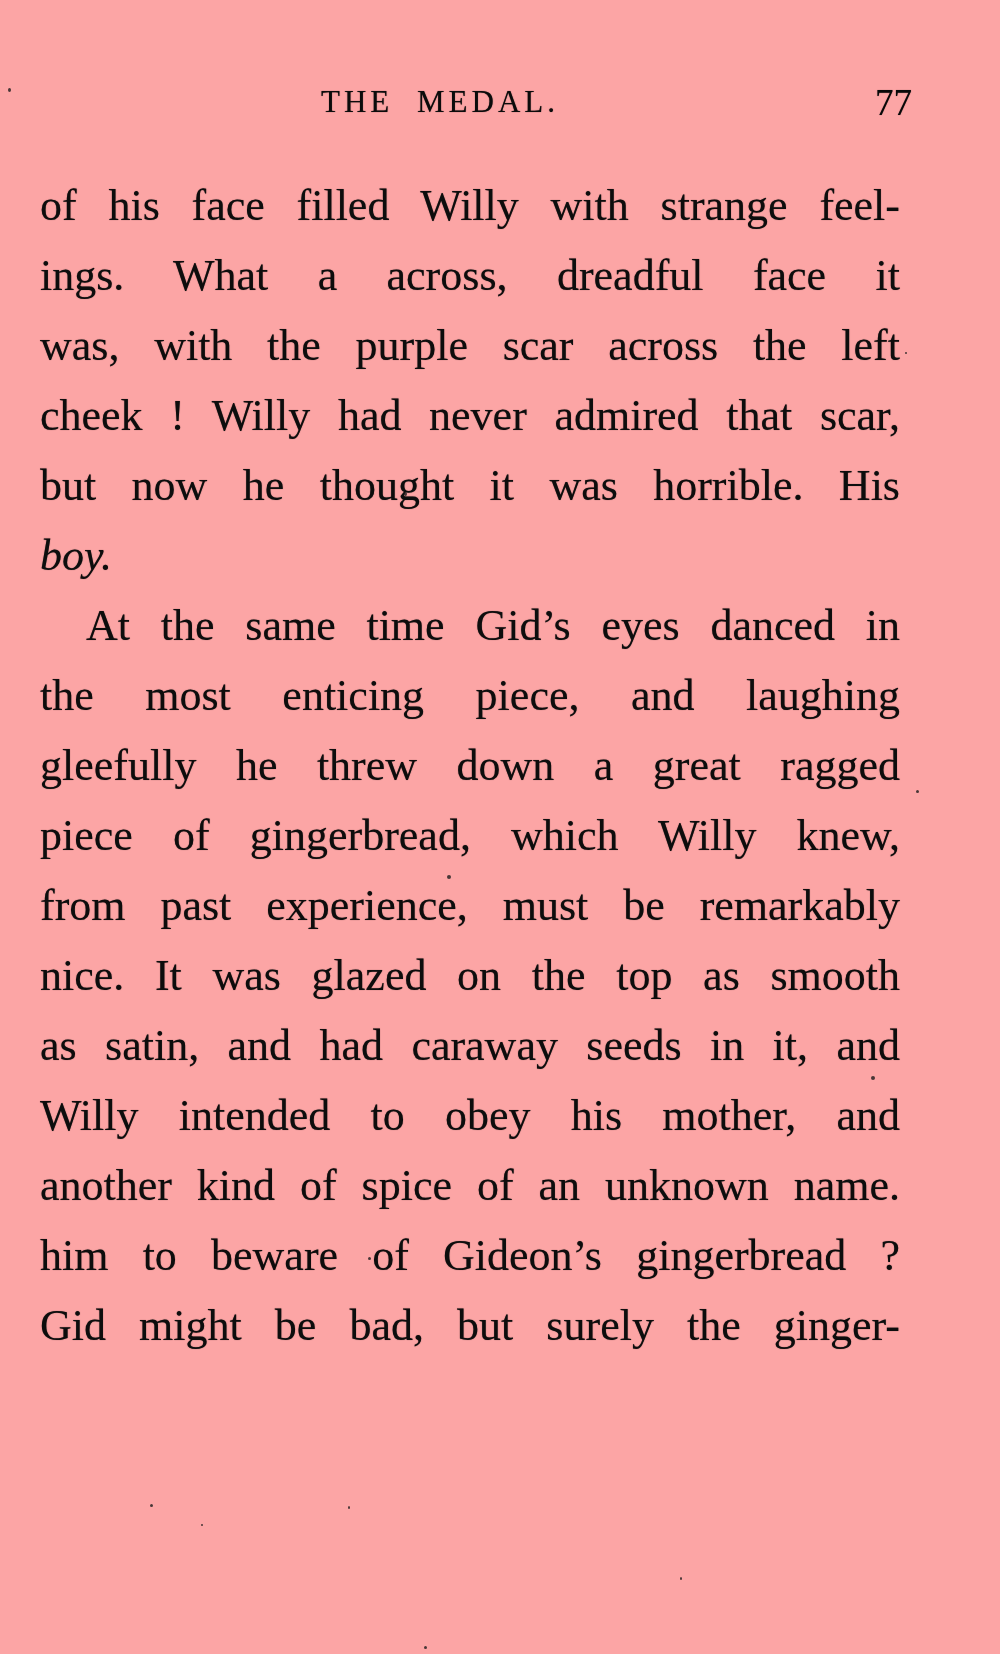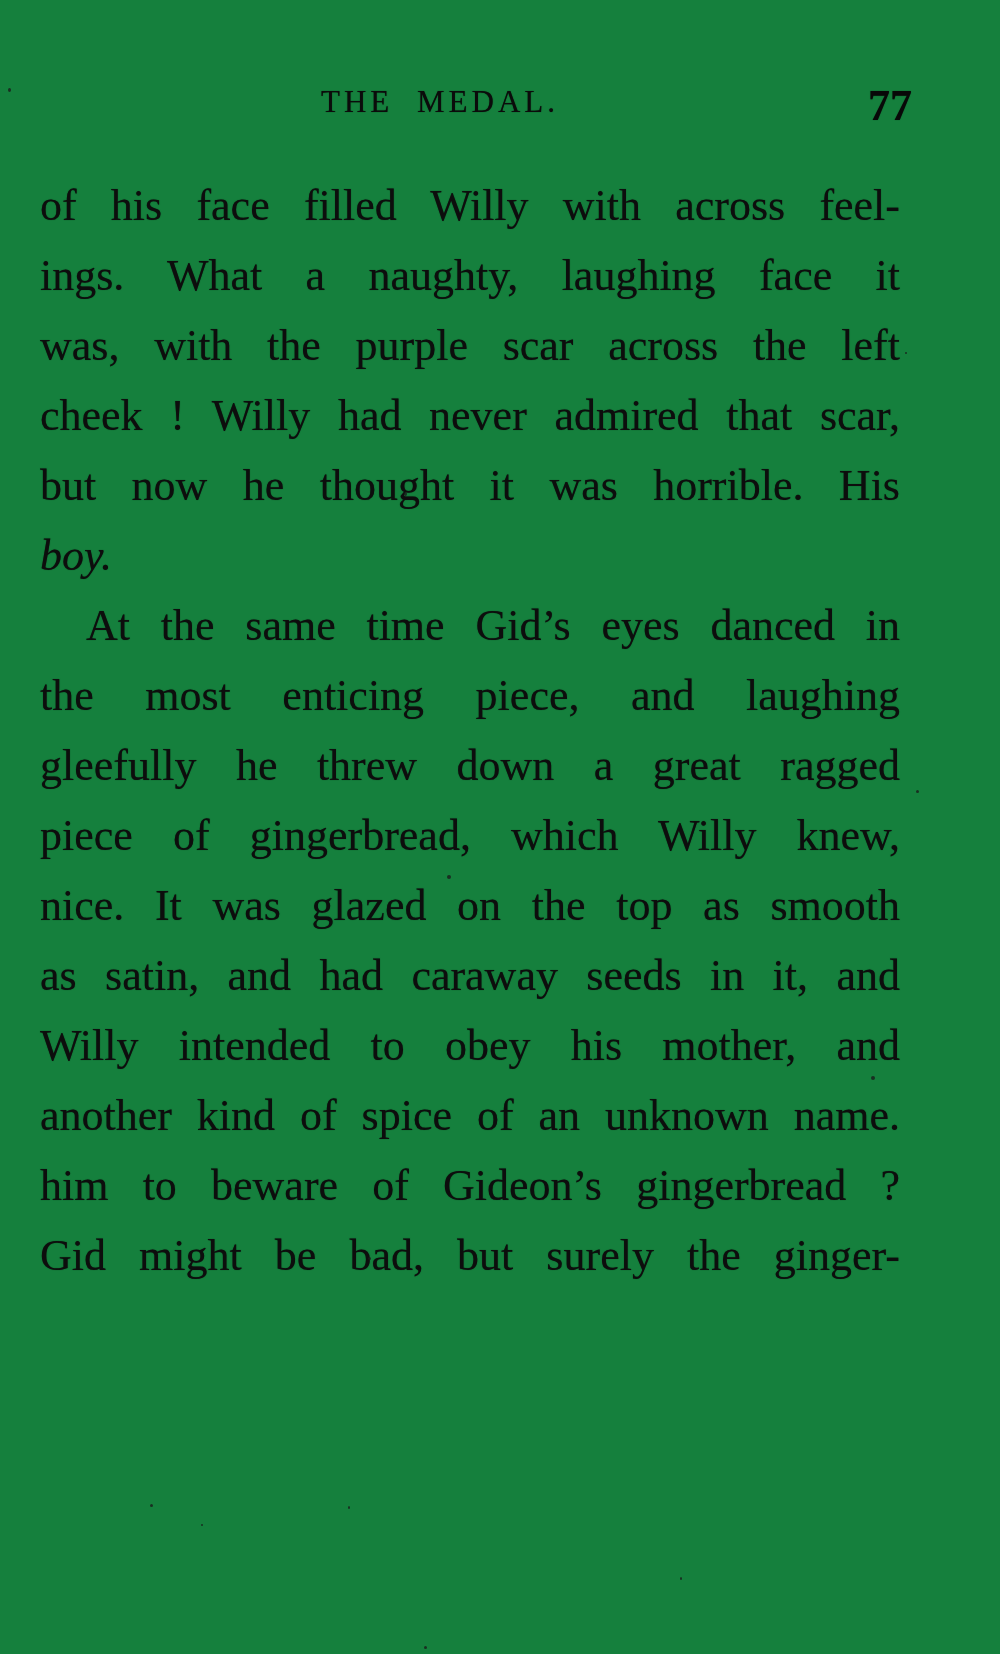--- a/index.html
+++ b/index.html
@@ -4,21 +4,21 @@
 <style>
   html, body {
     margin: 0;
     padding: 0;
     background: #ffffff;
   }
   .page {
     position: relative;
     width: 1000px;
     height: 1654px;
-    background: #15803d;
+    background: #fca5a5;
     overflow: hidden;
     font-family: "Liberation Serif", "DejaVu Serif", serif;
     color: #0d0d0d;
   }
   .header {
     position: absolute;
     left: 40px;
     top: 84px;
     width: 860px;
     height: 54px;
@@ -33,23 +33,23 @@
     letter-spacing: 4px;
     word-spacing: 12px;
     font-weight: 400;
     color: #0b0b0b;
     text-shadow: 0 0 1px rgba(0,0,0,0.65);
   }
   .page-number {
     position: absolute;
     right: -12px;
     top: 0;
-    font-size: 44px;
+    font-size: 37px;
     line-height: 1;
-    font-weight: 700;
+    font-weight: 400;
     color: #080808;
     text-shadow: 0 0 1px rgba(0,0,0,0.5);
   }
   .body-text {
     position: absolute;
     left: 40px;
     top: 171px;
     width: 860px;
     font-size: 44px;
     line-height: 70px;
@@ -79,31 +79,32 @@
 <body>
 
 <div class="page">
 
   <div class="header">
     <div class="running-title">THE MEDAL.</div>
     <div class="page-number">77</div>
   </div>
 
   <div class="body-text">
-    <div class="line">of his face filled Willy with across feel-</div>
-    <div class="line">ings.  What a naughty, laughing face it</div>
+    <div class="line">of his face filled Willy with strange feel-</div>
+    <div class="line">ings.  What a across, dreadful face it</div>
     <div class="line">was, with the purple scar across the left</div>
     <div class="line">cheek !  Willy had never admired that scar,</div>
     <div class="line">but now he thought it was horrible.  His</div>
     <div class="line end">boy.</div>
 
     <div class="line indent">At the same time Gid’s eyes danced in</div>
     <div class="line">the most enticing piece, and laughing</div>
     <div class="line">gleefully he threw down a great ragged</div>
     <div class="line">piece of gingerbread, which Willy knew,</div>
+    <div class="line">from past experience, must be remarkably</div>
     <div class="line">nice.  It was glazed on the top as smooth</div>
     <div class="line">as satin, and had caraway seeds in it, and</div>
     <div class="line">Willy intended to obey his mother, and</div>
     <div class="line">another kind of spice of an unknown name.</div>
     <div class="line">him to beware of Gideon’s gingerbread ?</div>
     <div class="line">Gid might be bad, but surely the ginger-</div>
   </div>
 
   <div class="speck" style="left:8px;   top:88px;   width:3px; height:4px;"></div>
   <div class="speck" style="left:447px; top:875px;  width:4px; height:4px;"></div>

